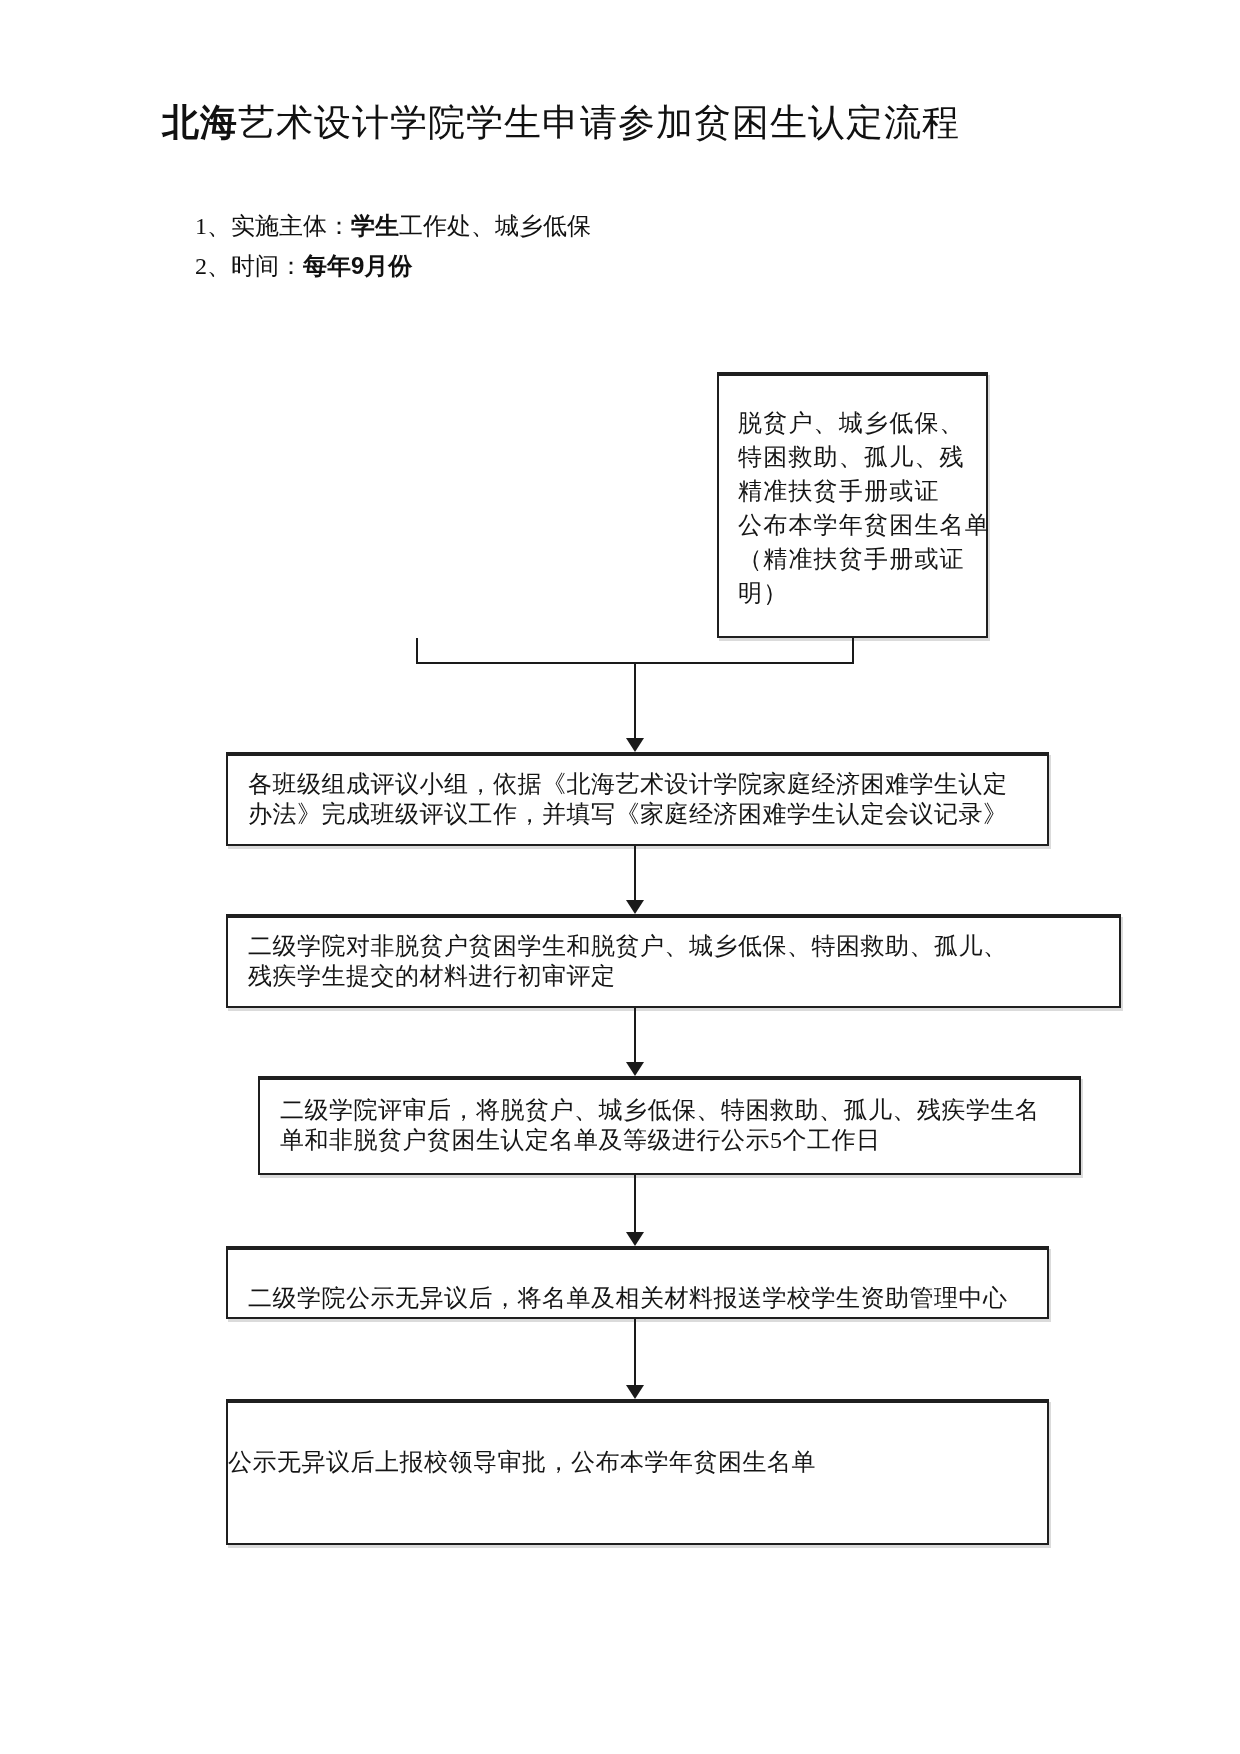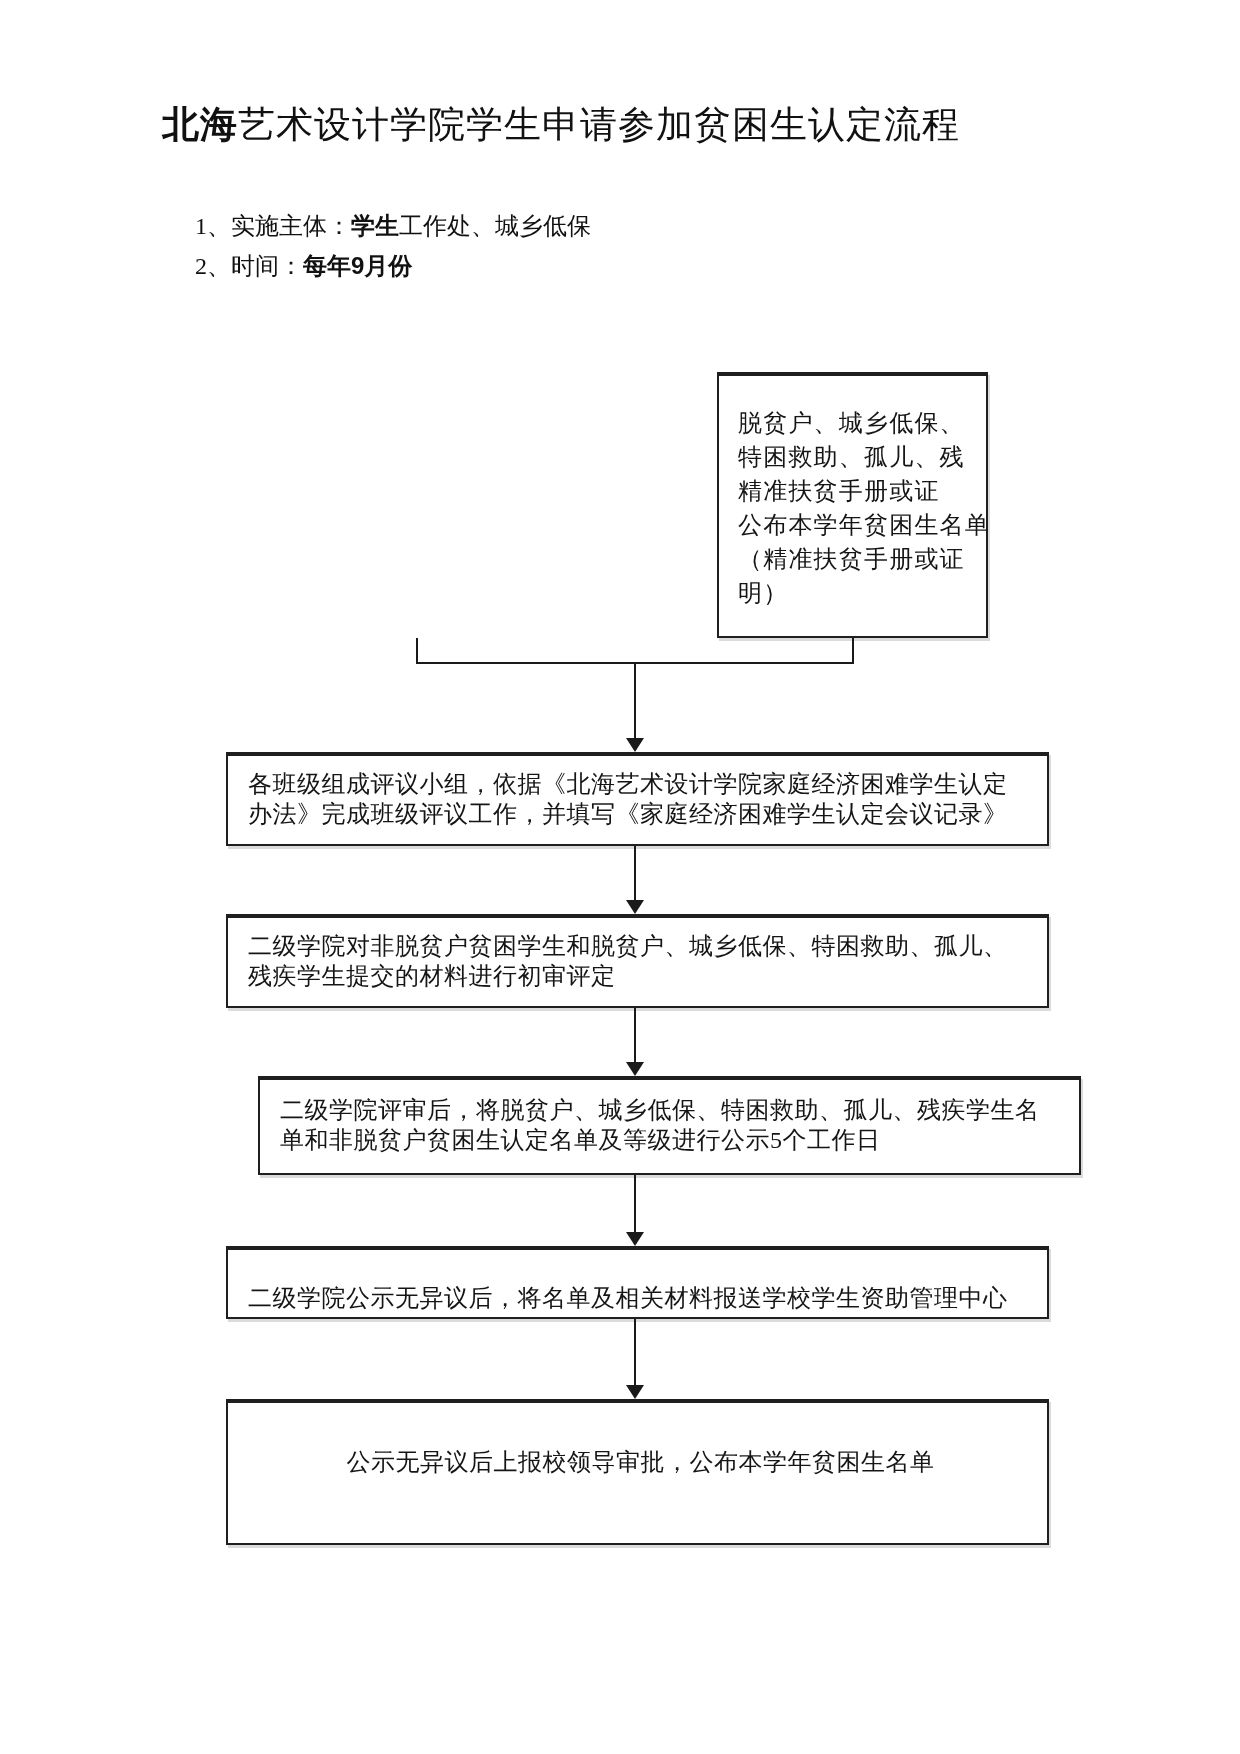--- a/index.html
+++ b/index.html
@@ -1,17 +1,17 @@
 <!DOCTYPE html>
 <html><head>
 <meta charset="utf-8">
 <style>
   html,body{margin:0;padding:0;background:#ffffff;}
   .serif{font-family:"Liberation Serif","DejaVu Serif",serif;}
-  .sans{font-family:Liberation Sans, sans-serif;}
+  .sans{font-family:Liberation Mono, monospace;}
   #page{
     position:relative;width:1240px;height:1754px;background:#ffffff;
     overflow:hidden;color:#1a1a1a;
   }
   #doc-title{
     position:absolute;left:0;top:100px;width:1122px;
     text-align:center;font-size:37px;letter-spacing:1px;line-height:50px;
     color:#111;white-space:nowrap;
   }
   #doc-title .em{font-weight:bold;}
@@ -26,21 +26,21 @@
     box-shadow:2px 3px 0 rgba(0,0,0,0.14);
     color:#151515;
   }
   .fbox .line{white-space:nowrap;}
   .topbox .line{
     font-size:24px;line-height:34px;letter-spacing:1.2px;text-align:left;
   }
   .widebox .line{
     font-size:24px;line-height:30px;letter-spacing:0.5px;text-align:left;
   }
-  .centerbox .line{text-align:center;margin-left:6px;}
+  .centerbox .line{}
   .conn{position:absolute;background:#1a1a1a;}
   .arrow-line{position:absolute;width:2px;background:#1a1a1a;}
   .arrow-head{
     position:absolute;width:0;height:0;
     border-left:9px solid transparent;border-right:9px solid transparent;
     border-top:14px solid #1a1a1a;
   }
 </style>
 </head>
 <body>
@@ -76,21 +76,21 @@
   <div class="arrow-head" style="left:626px;top:738px;"></div>
 
   <div class="fbox widebox serif" style="left:226px;top:752px;width:823px;height:94px;padding:13px 0 0 20px;">
     <div class="line">各班级组成评议小组，依据《北海艺术设计学院家庭经济困难学生认定</div>
     <div class="line">办法》完成班级评议工作，并填写《家庭经济困难学生认定会议记录》</div>
   </div>
 
   <div class="arrow-line" style="left:634px;top:846px;height:56px;"></div>
   <div class="arrow-head" style="left:626px;top:900px;"></div>
 
-  <div class="fbox widebox serif" style="left:226px;top:914px;width:823px;height:94px;padding:13px 0 0 20px;">
+  <div class="fbox widebox serif" style="left:226px;top:914px;width:895px;height:94px;padding:13px 0 0 20px;">
     <div class="line">二级学院对非脱贫户贫困学生和脱贫户、城乡低保、特困救助、孤儿、</div>
     <div class="line">残疾学生提交的材料进行初审评定</div>
   </div>
 
   <div class="arrow-line" style="left:634px;top:1008px;height:56px;"></div>
   <div class="arrow-head" style="left:626px;top:1062px;"></div>
 
   <div class="fbox widebox serif" style="left:226px;top:1076px;width:823px;height:99px;padding:15px 0 0 20px;margin-left:32px;">
     <div class="line">二级学院评审后，将脱贫户、城乡低保、特困救助、孤儿、残疾学生名</div>
     <div class="line">单和非脱贫户贫困生认定名单及等级进行公示5个工作日</div>

